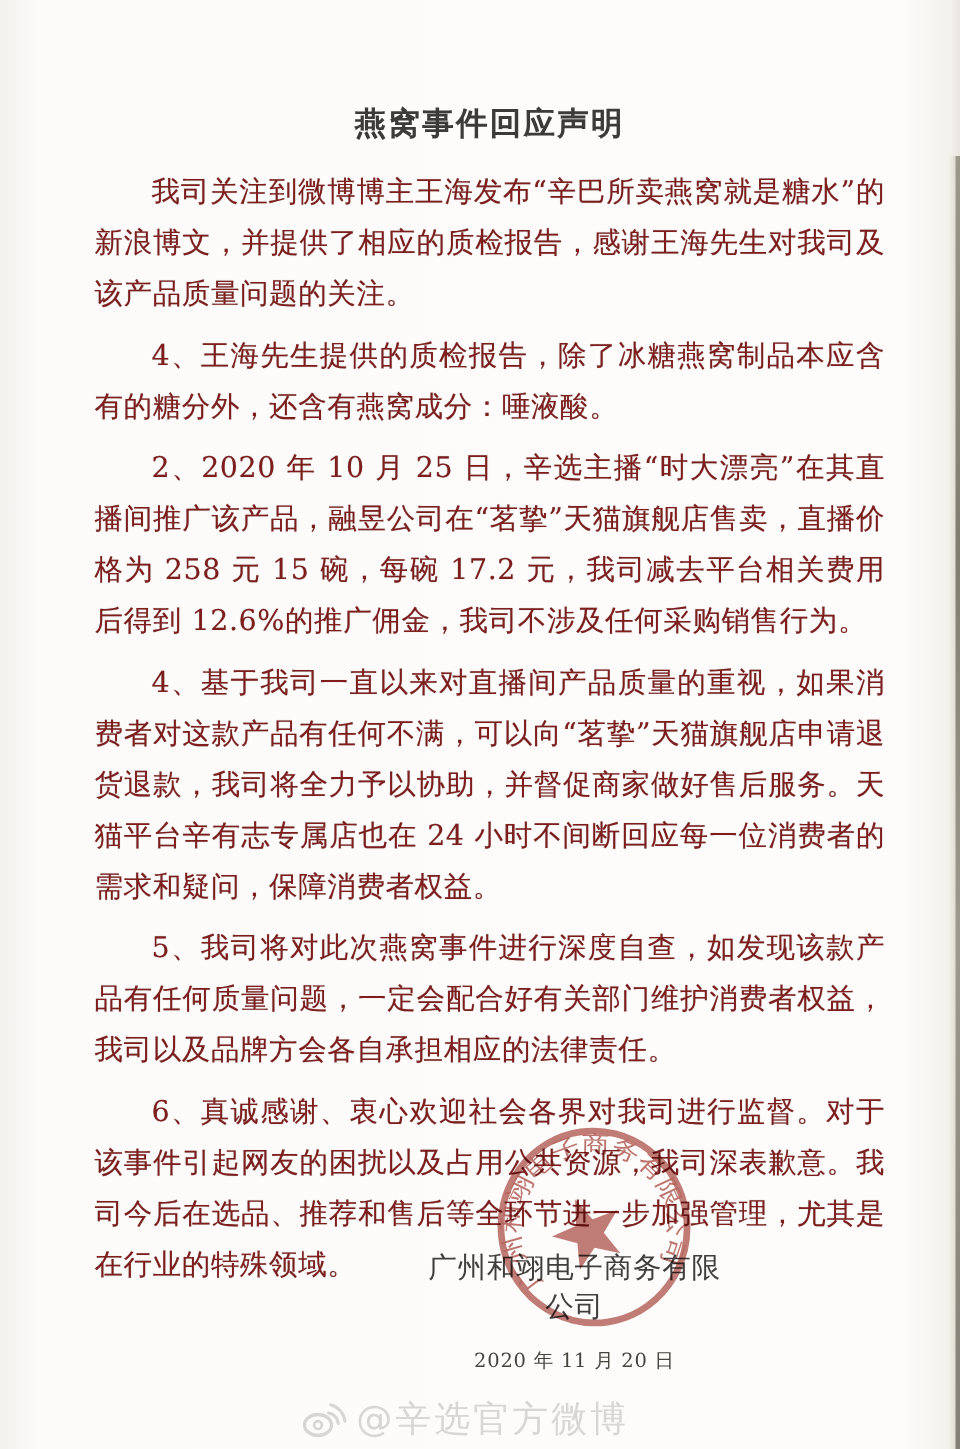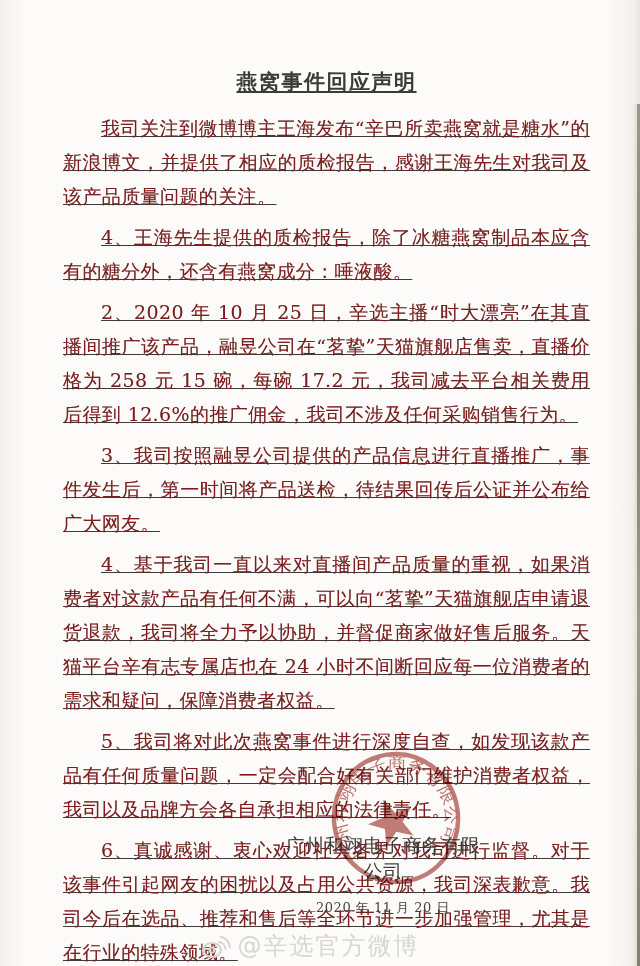--- a/index.html
+++ b/index.html
@@ -9,21 +9,20 @@
     background:
       linear-gradient(90deg, #f2f1ee 0%, #fcfbf9 4%, #fdfcfb 94%, #f3f1ec 99%, #e9e6e0 100%),
       #fbfaf8;
     font-family: "DejaVu Serif", "Liberation Serif", serif;
     color: #3c3b39;
   }
   .page {
     position: absolute;
     inset: 0;
     padding: 68px 50px 0 63px;
-    text-decoration: underline;
   }
   .doc-title {
     text-align: center;
     font-size: 21px;
     font-weight: 600;
     letter-spacing: 1.5px;
     color: #39383
 6;
     margin-bottom: 15px;
   }
@@ -110,21 +109,20 @@
 <body>
 
 <div class="page">
 
   <div class="doc-title">燕窝事件回应声明</div>
 
   <div class="body-text">
       <p>我司关注到微博博主王海发布“辛巴所卖燕窝就是糖水”的新浪博文，并提供了相应的质检报告，感谢王海先生对我司及该产品质量问题的关注。</p>
       <p>4、王海先生提供的质检报告，除了冰糖燕窝制品本应含有的糖分外，还含有燕窝成分：唾液酸。</p>
       <p>2、2020 年 10 月 25 日，辛选主播“时大漂亮”在其直播间推广该产品，融昱公司在“茗挚”天猫旗舰店售卖，直播价格为 258 元 15 碗，每碗 17.2 元，我司减去平台相关费用后得到 12.6%的推广佣金，我司不涉及任何采购销售行为。</p>
-      <p>3、我司按照融昱公司提供的产品信息进行直播推广，事件发生后，第一时间将产品送检，待结果回传后公证并公布给广大网友。</p>
       <p>4、基于我司一直以来对直播间产品质量的重视，如果消费者对这款产品有任何不满，可以向“茗挚”天猫旗舰店申请退货退款，我司将全力予以协助，并督促商家做好售后服务。天猫平台辛有志专属店也在 24 小时不间断回应每一位消费者的需求和疑问，保障消费者权益。</p>
       <p>5、我司将对此次燕窝事件进行深度自查，如发现该款产品有任何质量问题，一定会配合好有关部门维护消费者权益，我司以及品牌方会各自承担相应的法律责任。</p>
       <p>6、真诚感谢、衷心欢迎社会各界对我司进行监督。对于该事件引起网友的困扰以及占用公共资源，我司深表歉意。我司今后在选品、推荐和售后等全环节进一步加强管理，尤其是在行业的特殊领域。</p>
     </div>
 </div>
 
 <div class="sign-block">
   <div class="sign-company">广州和翊电子商务有限公司</div>
   <div class="sign-date">2020 年 11 月 20 日</div>
 </div>

